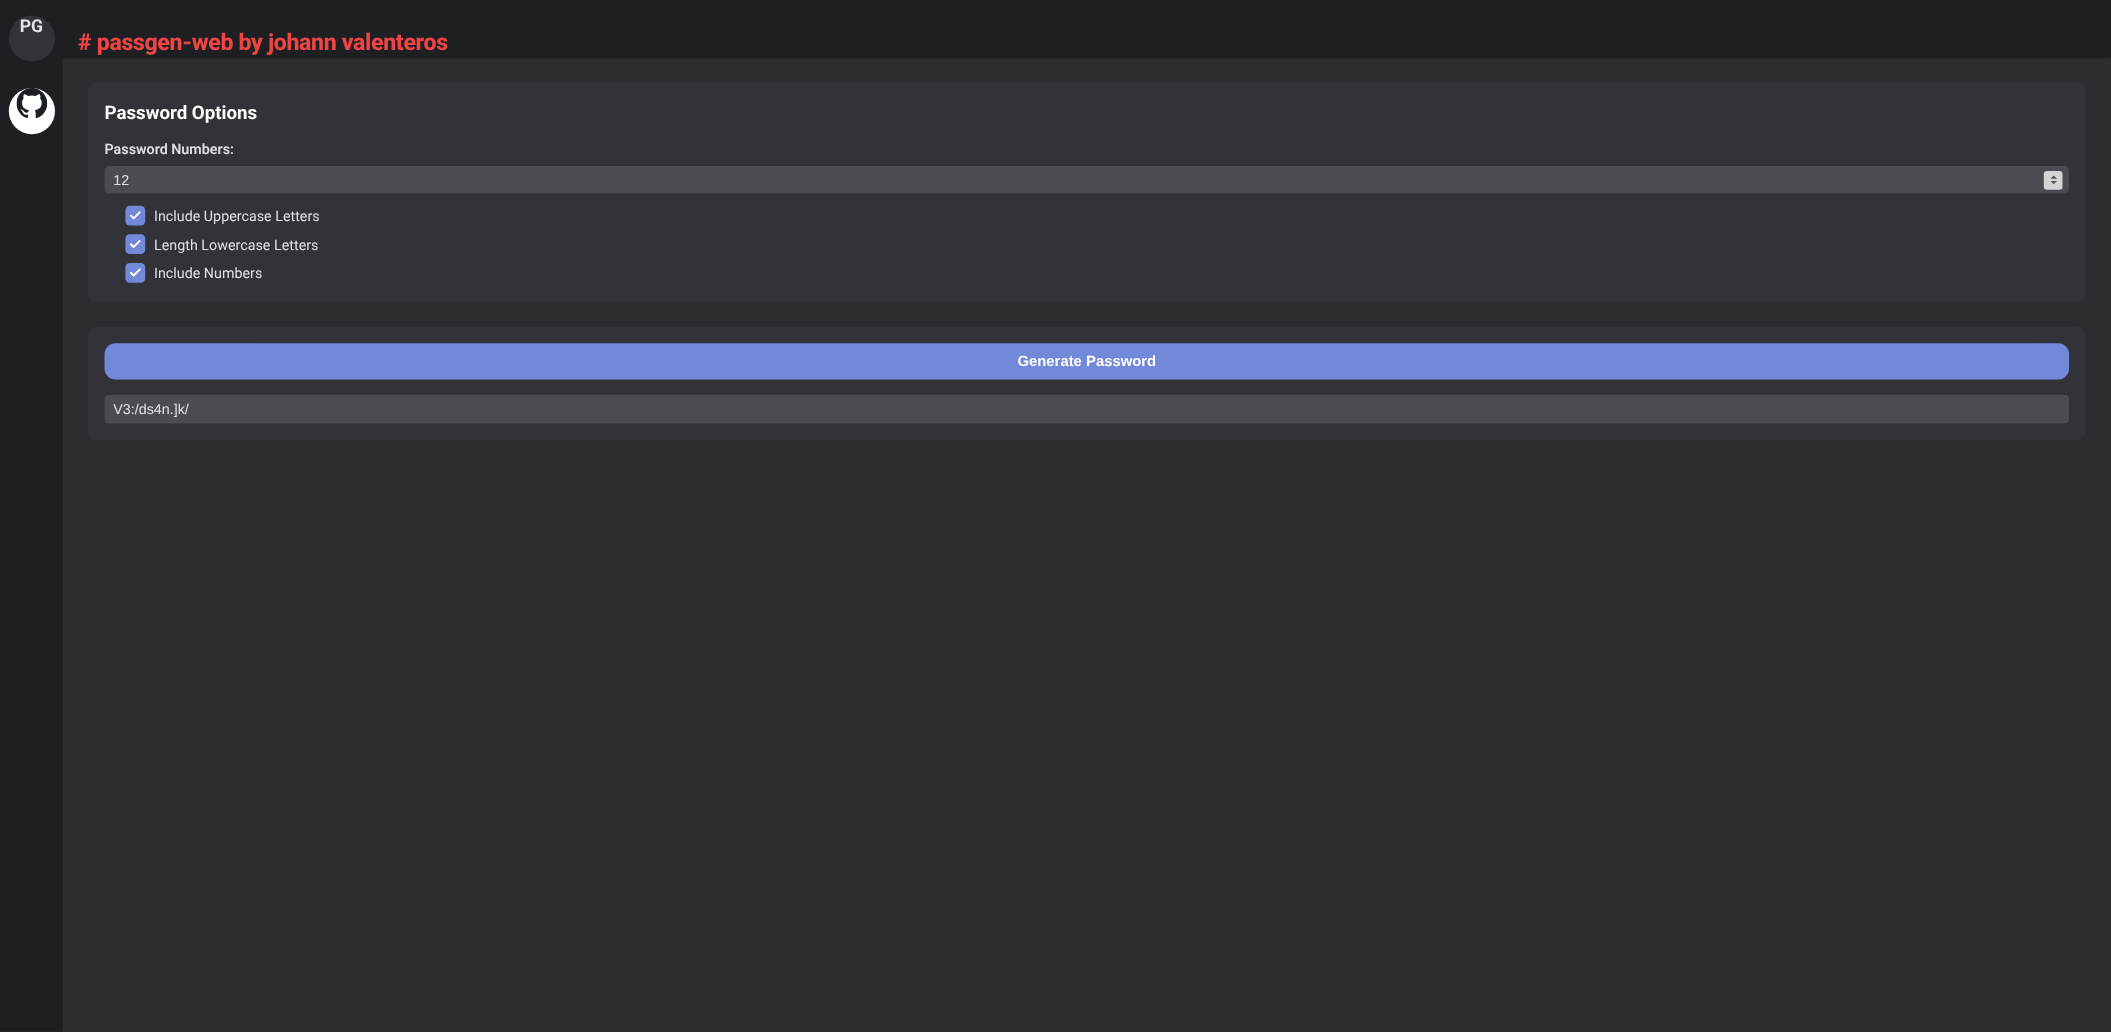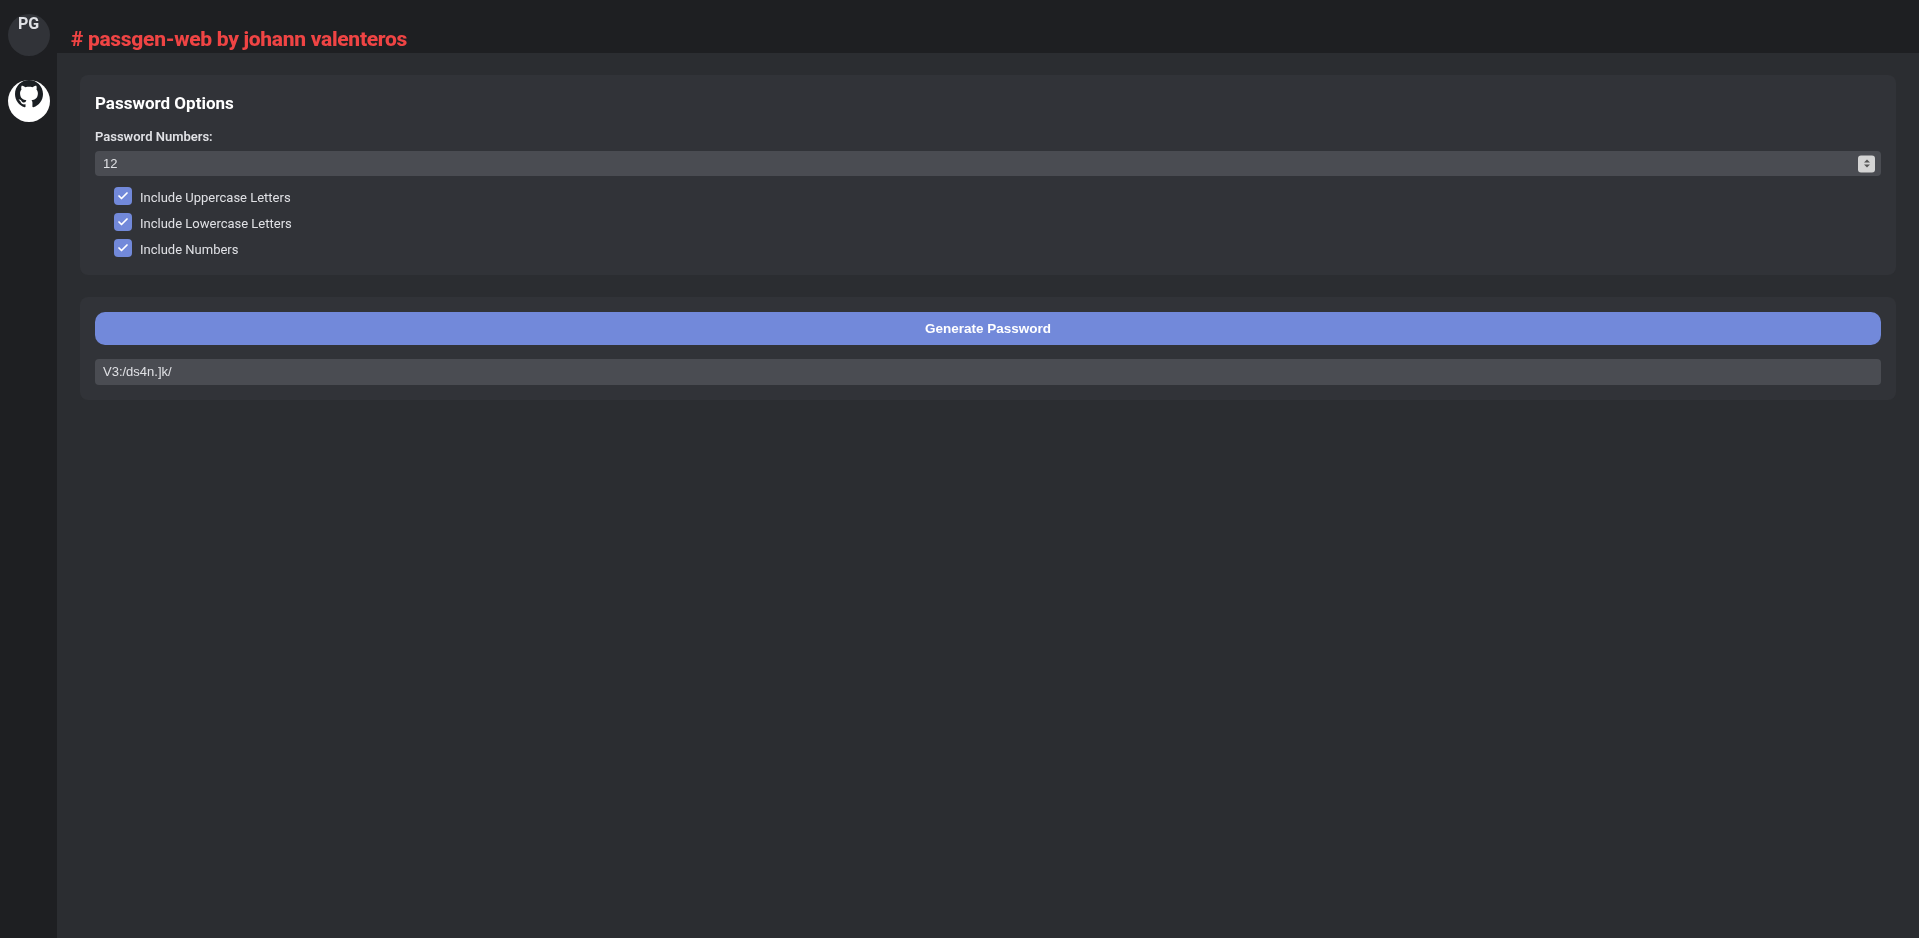--- a/index.html
+++ b/index.html
@@ -254,21 +254,21 @@
         </div>
         <span class="checkbox-label">Include Uppercase Letters</span>
       </div>
 
       <div class="checkbox-row">
         <div class="checkbox">
           <svg viewBox="0 0 24 24" fill="none" stroke="#ffffff" stroke-width="3.5" stroke-linecap="round" stroke-linejoin="round">
               <polyline points="20 6 9 17 4 12"></polyline>
             </svg>
         </div>
-        <span class="checkbox-label">Include Lowercase Letters</span>
+        <span class="checkbox-label">Length Lowercase Letters</span>
       </div>
 
       <div class="checkbox-row">
         <div class="checkbox">
           <svg viewBox="0 0 24 24" fill="none" stroke="#ffffff" stroke-width="3.5" stroke-linecap="round" stroke-linejoin="round">
               <polyline points="20 6 9 17 4 12"></polyline>
             </svg>
         </div>
         <span class="checkbox-label">Include Numbers</span>
       </div>

